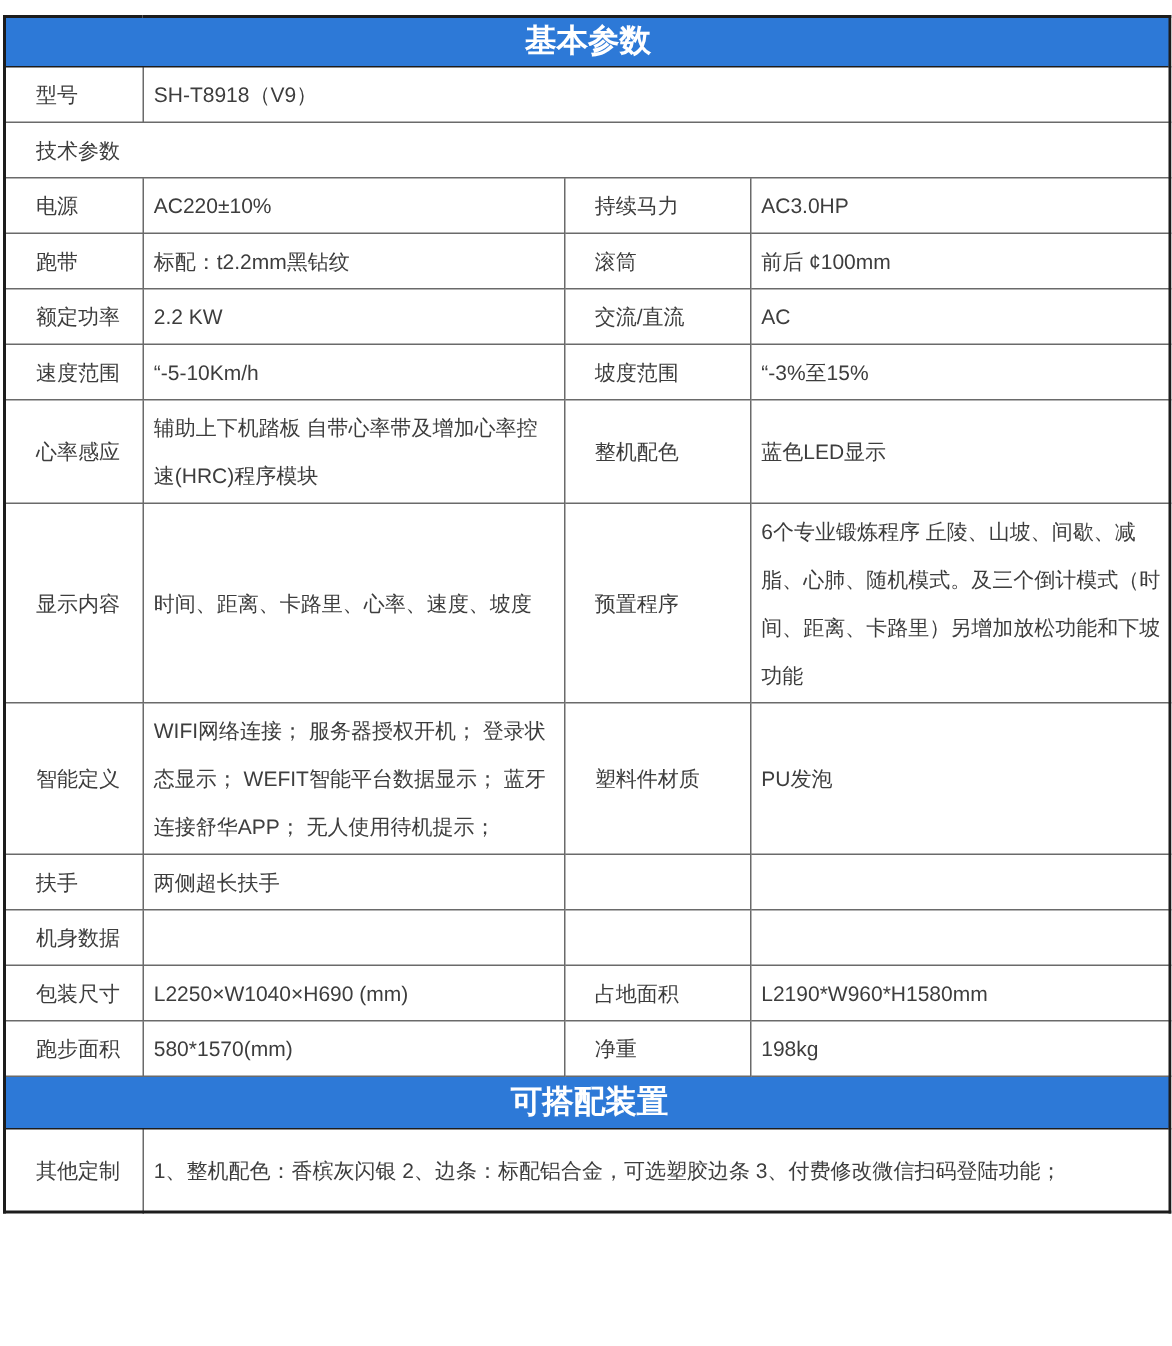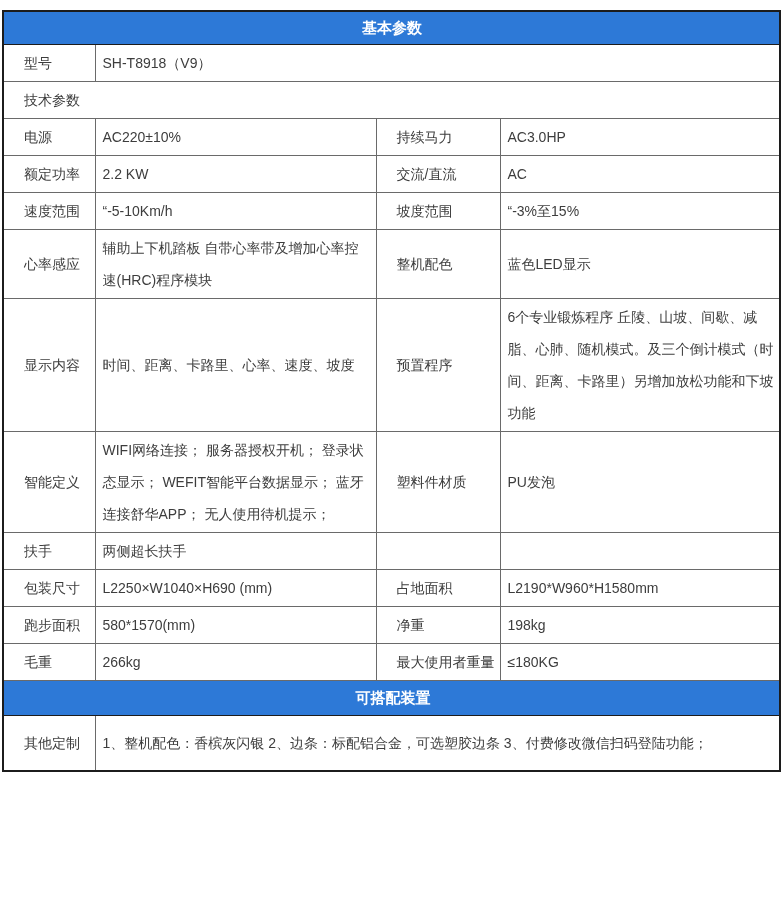--- a/index.html
+++ b/index.html
@@ -35,21 +35,21 @@
     vertical-align:middle;
     overflow:hidden;
     word-break:break-all;
   }
   td.lbl{padding-left:20px;}
   td.val{padding-left:7px;}
   td.sect{
     background:var(--header-bg);
     color:var(--header-text);
     font-weight:bold;
-    font-size:15px;
+    font-size:21px;
     height:28px;
     line-height:28px;
     border-color:var(--border-outer);
   }
   td.sect.center{text-align:center;}
   td.sect.left{text-align:center;padding-left:7px;height:30px;line-height:30px;}
   td.tall{height:50px;}
 </style>
 </head>
 <body>
@@ -71,20 +71,26 @@
           <td class="val" colspan="3">SH-T8918（V9）</td>
         </tr>
         <tr>
           <td class="lbl" colspan="4">技术参数</td>
         </tr>
         <tr>
           <td class="lbl">电源</td>
           <td class="val">AC220±10%</td>
           <td class="lbl">持续马力</td>
           <td class="val">AC3.0HP</td>
+        </tr>
+        <tr>
+          <td class="lbl">跑带</td>
+          <td class="val">标配：t2.2mm黑钻纹</td>
+          <td class="lbl">滚筒</td>
+          <td class="val">前后 ¢100mm</td>
         </tr>
         <tr>
           <td class="lbl">额定功率</td>
           <td class="val">2.2 KW</td>
           <td class="lbl">交流/直流</td>
           <td class="val">AC</td>
         </tr>
         <tr>
           <td class="lbl">速度范围</td>
           <td class="val">“-5-10Km/h</td>
@@ -109,36 +115,36 @@
           <td class="lbl">塑料件材质</td>
           <td class="val">PU发泡</td>
         </tr>
         <tr>
           <td class="lbl">扶手</td>
           <td class="val">两侧超长扶手</td>
           <td class="lbl"></td>
           <td class="val"></td>
         </tr>
         <tr>
+          <td class="lbl">机身数据</td>
+          <td class="val"></td>
+          <td class="lbl"></td>
+          <td class="val"></td>
+        </tr>
+        <tr>
           <td class="lbl">包装尺寸</td>
           <td class="val">L2250×W1040×H690 (mm)</td>
           <td class="lbl">占地面积</td>
           <td class="val">L2190*W960*H1580mm</td>
         </tr>
         <tr>
           <td class="lbl">跑步面积</td>
           <td class="val">580*1570(mm)</td>
           <td class="lbl">净重</td>
           <td class="val">198kg</td>
-        </tr>
-        <tr>
-          <td class="lbl">毛重</td>
-          <td class="val">266kg</td>
-          <td class="lbl">最大使用者重量</td>
-          <td class="val">≤180KG</td>
         </tr>
         <tr>
           <td class="sect left" colspan="4">可搭配装置</td>
         </tr>
         <tr>
           <td class="lbl tall">其他定制</td>
           <td class="val tall" colspan="3">1、整机配色：香槟灰闪银 2、边条：标配铝合金，可选塑胶边条 3、付费修改微信扫码登陆功能；</td>
         </tr>
       </tbody>
   </table>

